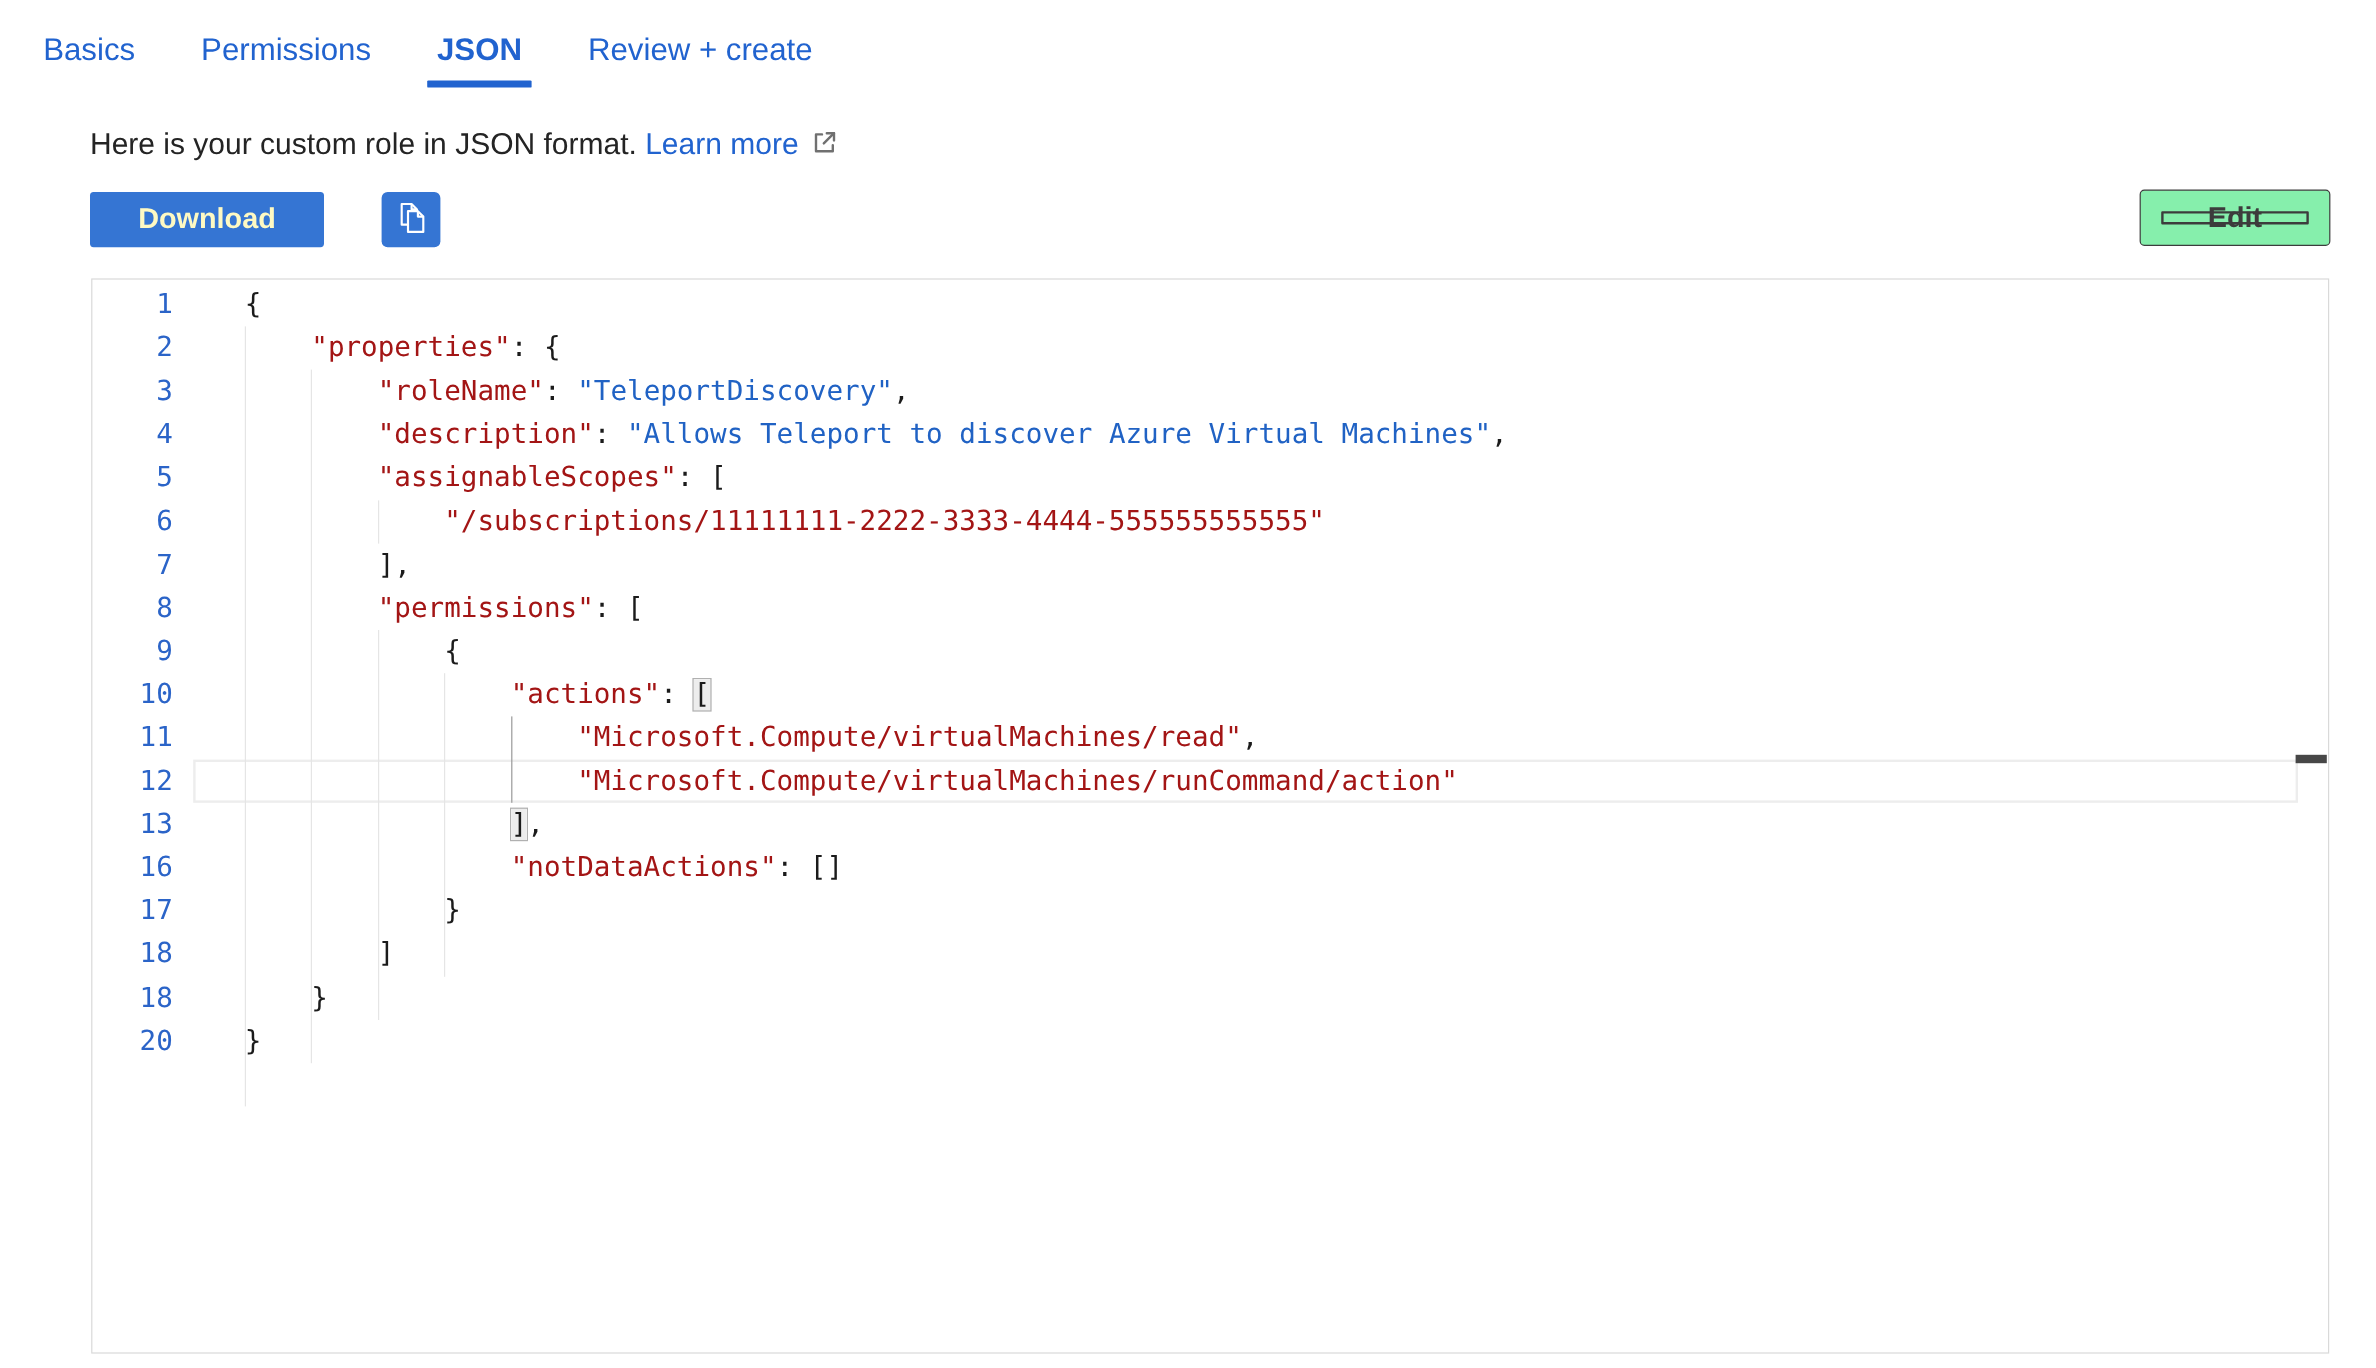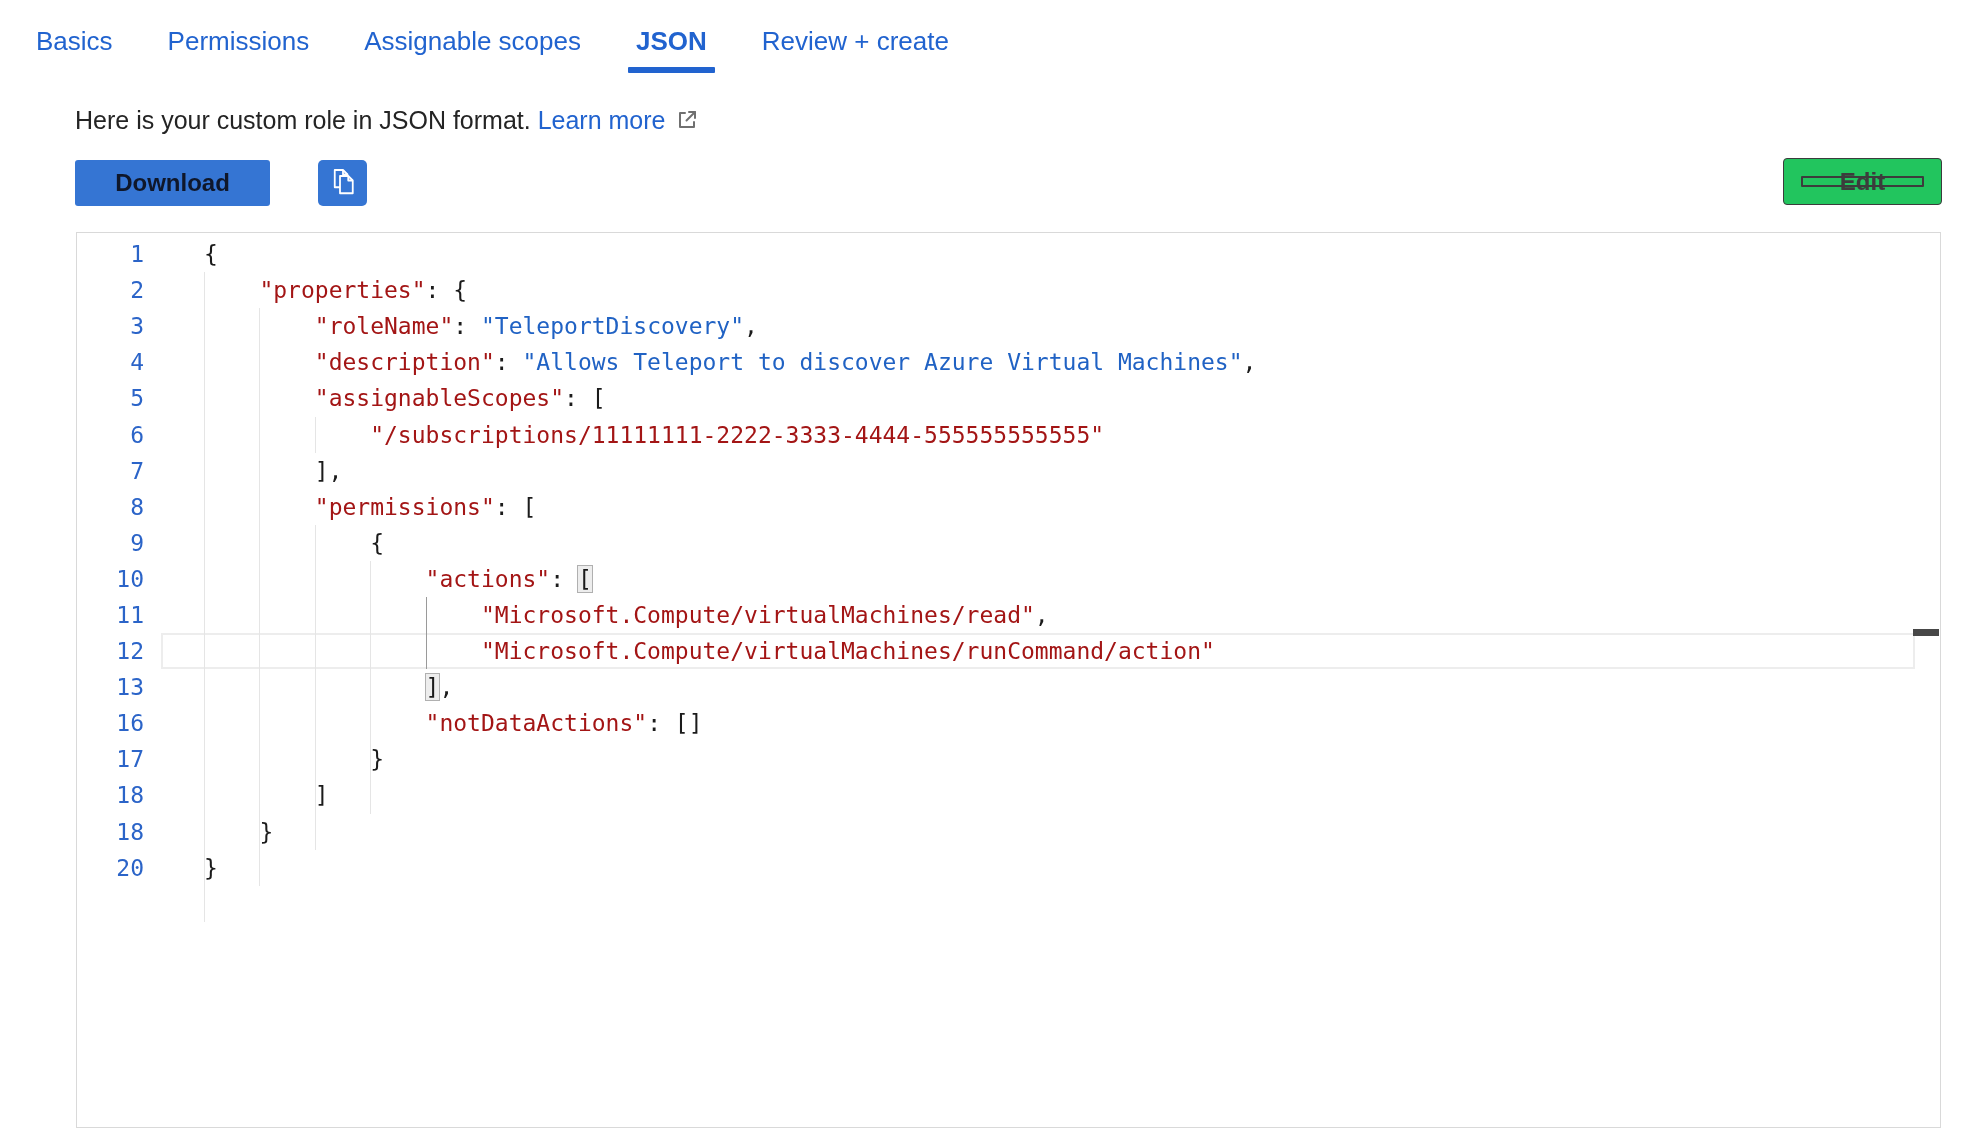--- a/index.html
+++ b/index.html
@@ -14,26 +14,26 @@
   .tab.active .tab-underline{position:absolute;left:-8px;right:-8px;bottom:0;height:6px;
        background:var(--accent,#2163cf);border-radius:1px;}
 
   
   #intro{position:absolute;left:75px;top:106px;font-size:25px;color:#242424;}
   #intro a{color:var(--accent,#2163cf);text-decoration:none;cursor:pointer;}
   .ext-icon{display:inline-block;width:24px;height:24px;margin-left:9px;vertical-align:-3px;}
 
   
   .btn-download{position:absolute;left:75px;top:160px;width:195px;height:46px;
-      background:var(--button_blue,#3575d3);color:#0f172a;font-size:24px;font-weight:600;
+      background:var(--button_blue,#3575d3);color:#fef9c3;font-size:24px;font-weight:600;
       border:none;border-radius:3px;cursor:pointer;font-family:"Liberation Sans",sans-serif;}
   .btn-copy{position:absolute;left:318px;top:160px;width:49px;height:46px;
       background:var(--button_blue,#3575d3);border:none;border-radius:5px;cursor:pointer;
       display:flex;align-items:center;justify-content:center;}
-  .btn-edit{position:absolute;left:1783px;top:158px;width:159px;height:47px;background:#22c55e;
+  .btn-edit{position:absolute;left:1783px;top:158px;width:159px;height:47px;background:#86efac;
       border:1.5px solid #3c3c3c;border-radius:4px;padding:17px;box-sizing:border-box;cursor:pointer;text-align:right;}
   .btn-edit .inner{width:100%;height:100%;border:2px solid #3c3c3c;border-radius:1px;
       box-sizing:border-box;display:flex;align-items:center;justify-content:center;
       font-size:24px;font-weight:bold;color:#3c3c3c;}
 
   
   #editor{position:absolute;left:76px;top:232px;width:1865px;height:896px;
       border:1px solid #d9d9d9;box-sizing:border-box;background:#fff;}
   #lines{position:absolute;left:0;top:3px;right:0;z-index:2;}
   .line{display:flex;height:36.1px;align-items:center;}
@@ -54,21 +54,20 @@
   #overview-marker{position:absolute;right:1px;top:396px;width:26px;height:7px;background:#474747;z-index:3;}
 </style>
 </head>
 <body>
 
 <div id="page">
 
   <div id="tabs">
       <div class="tab"><span>Basics</span></div>
       <div class="tab"><span>Permissions</span></div>
-      <div class="tab"><span>Assignable scopes</span></div>
       <div class="tab active"><span>JSON</span><div class="tab-underline"></div></div>
       <div class="tab"><span>Review + create</span></div>
     </div>
 
   <div id="intro">
     <span>Here is your custom role in JSON format.</span>
     <a>Learn more</a><span class="ext-icon"><svg viewBox="0 0 24 24" width="24" height="24" fill="none" stroke="#707070" stroke-width="2" stroke-linecap="round" stroke-linejoin="round">
           <path d="M10 5 H5 V19 H19 V14"></path>
           <path d="M14 4 H20 V10"></path>
           <path d="M20 4 L11.5 12.5"></path>

